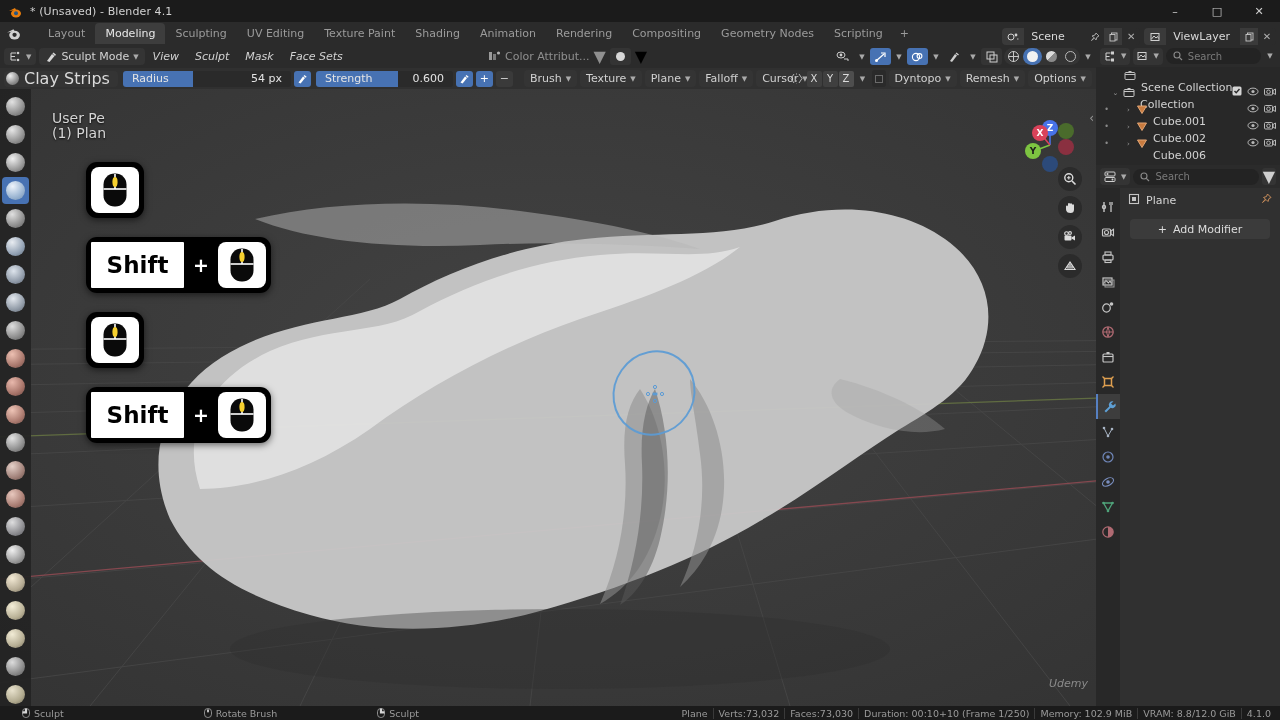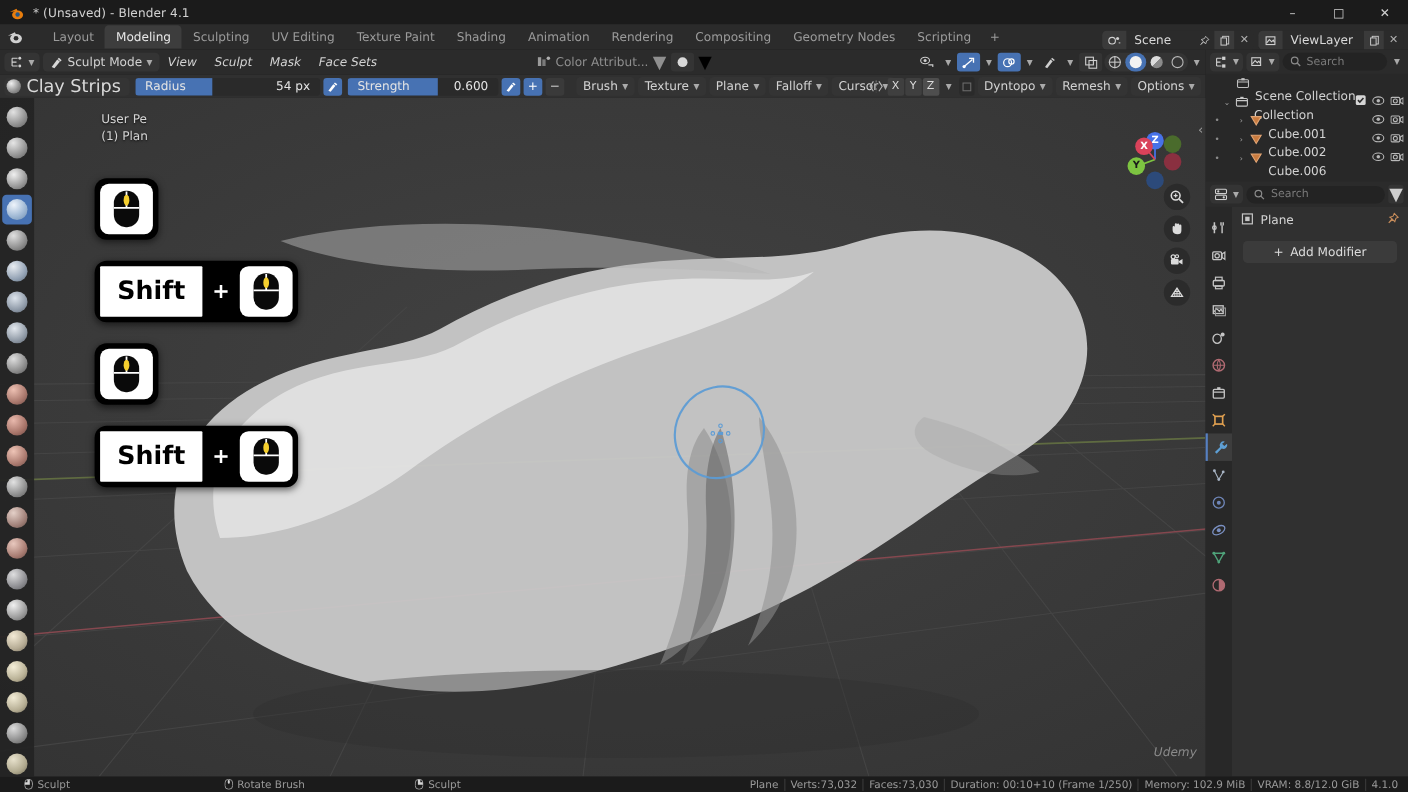--- a/index.html
+++ b/index.html
@@ -70,22 +70,22 @@
     display:flex; align-items:center; justify-content:center; font-size:11px; }
   .minibtn.grey { background:#3a3a3a; color:#d0d0d0; }
   .sym { display:flex; align-items:center; gap:1px; }
   .symb { width:15px; height:16px; border-radius:2px; background:#3f3f3f; color:#dcdcdc;
     font-size:10px; display:flex; align-items:center; justify-content:center; }
 
   
   .viewport { position:absolute; left:0; top:89px; width:1096px; height:617px;
     background:#3b3b3b; overflow:hidden; }
   .vpgrid { position:absolute; inset:0; }
-  .vptext { position:absolute; left:52px; top:12px; color:#d5d5d5; font-size:11px; line-height:15px;
-    text-shadow:0 1px 2px rgba(0,0,0,.8);margin-left:40px; }
+  .vptext { position:absolute; left:52px; top:22px; color:#d5d5d5; font-size:14px; line-height:15px;
+    text-shadow:0 1px 2px rgba(0,0,0,.8); }
 
   
   .toolcol { position:absolute; left:0; top:0; width:31px; height:617px;
     background:rgba(36,36,36,.93); padding-top:3px; }
   .tool { width:27px; height:27px; margin:1px auto; border-radius:4px;
     display:flex; align-items:center; justify-content:center; }
   .tool.active { background:#4772b3; }
   .tsphere { width:19px; height:19px; border-radius:50%; position:relative;
     background:radial-gradient(circle at 33% 28%, #d8d8d8, #8d8d8d 62%, #595959); }
 

